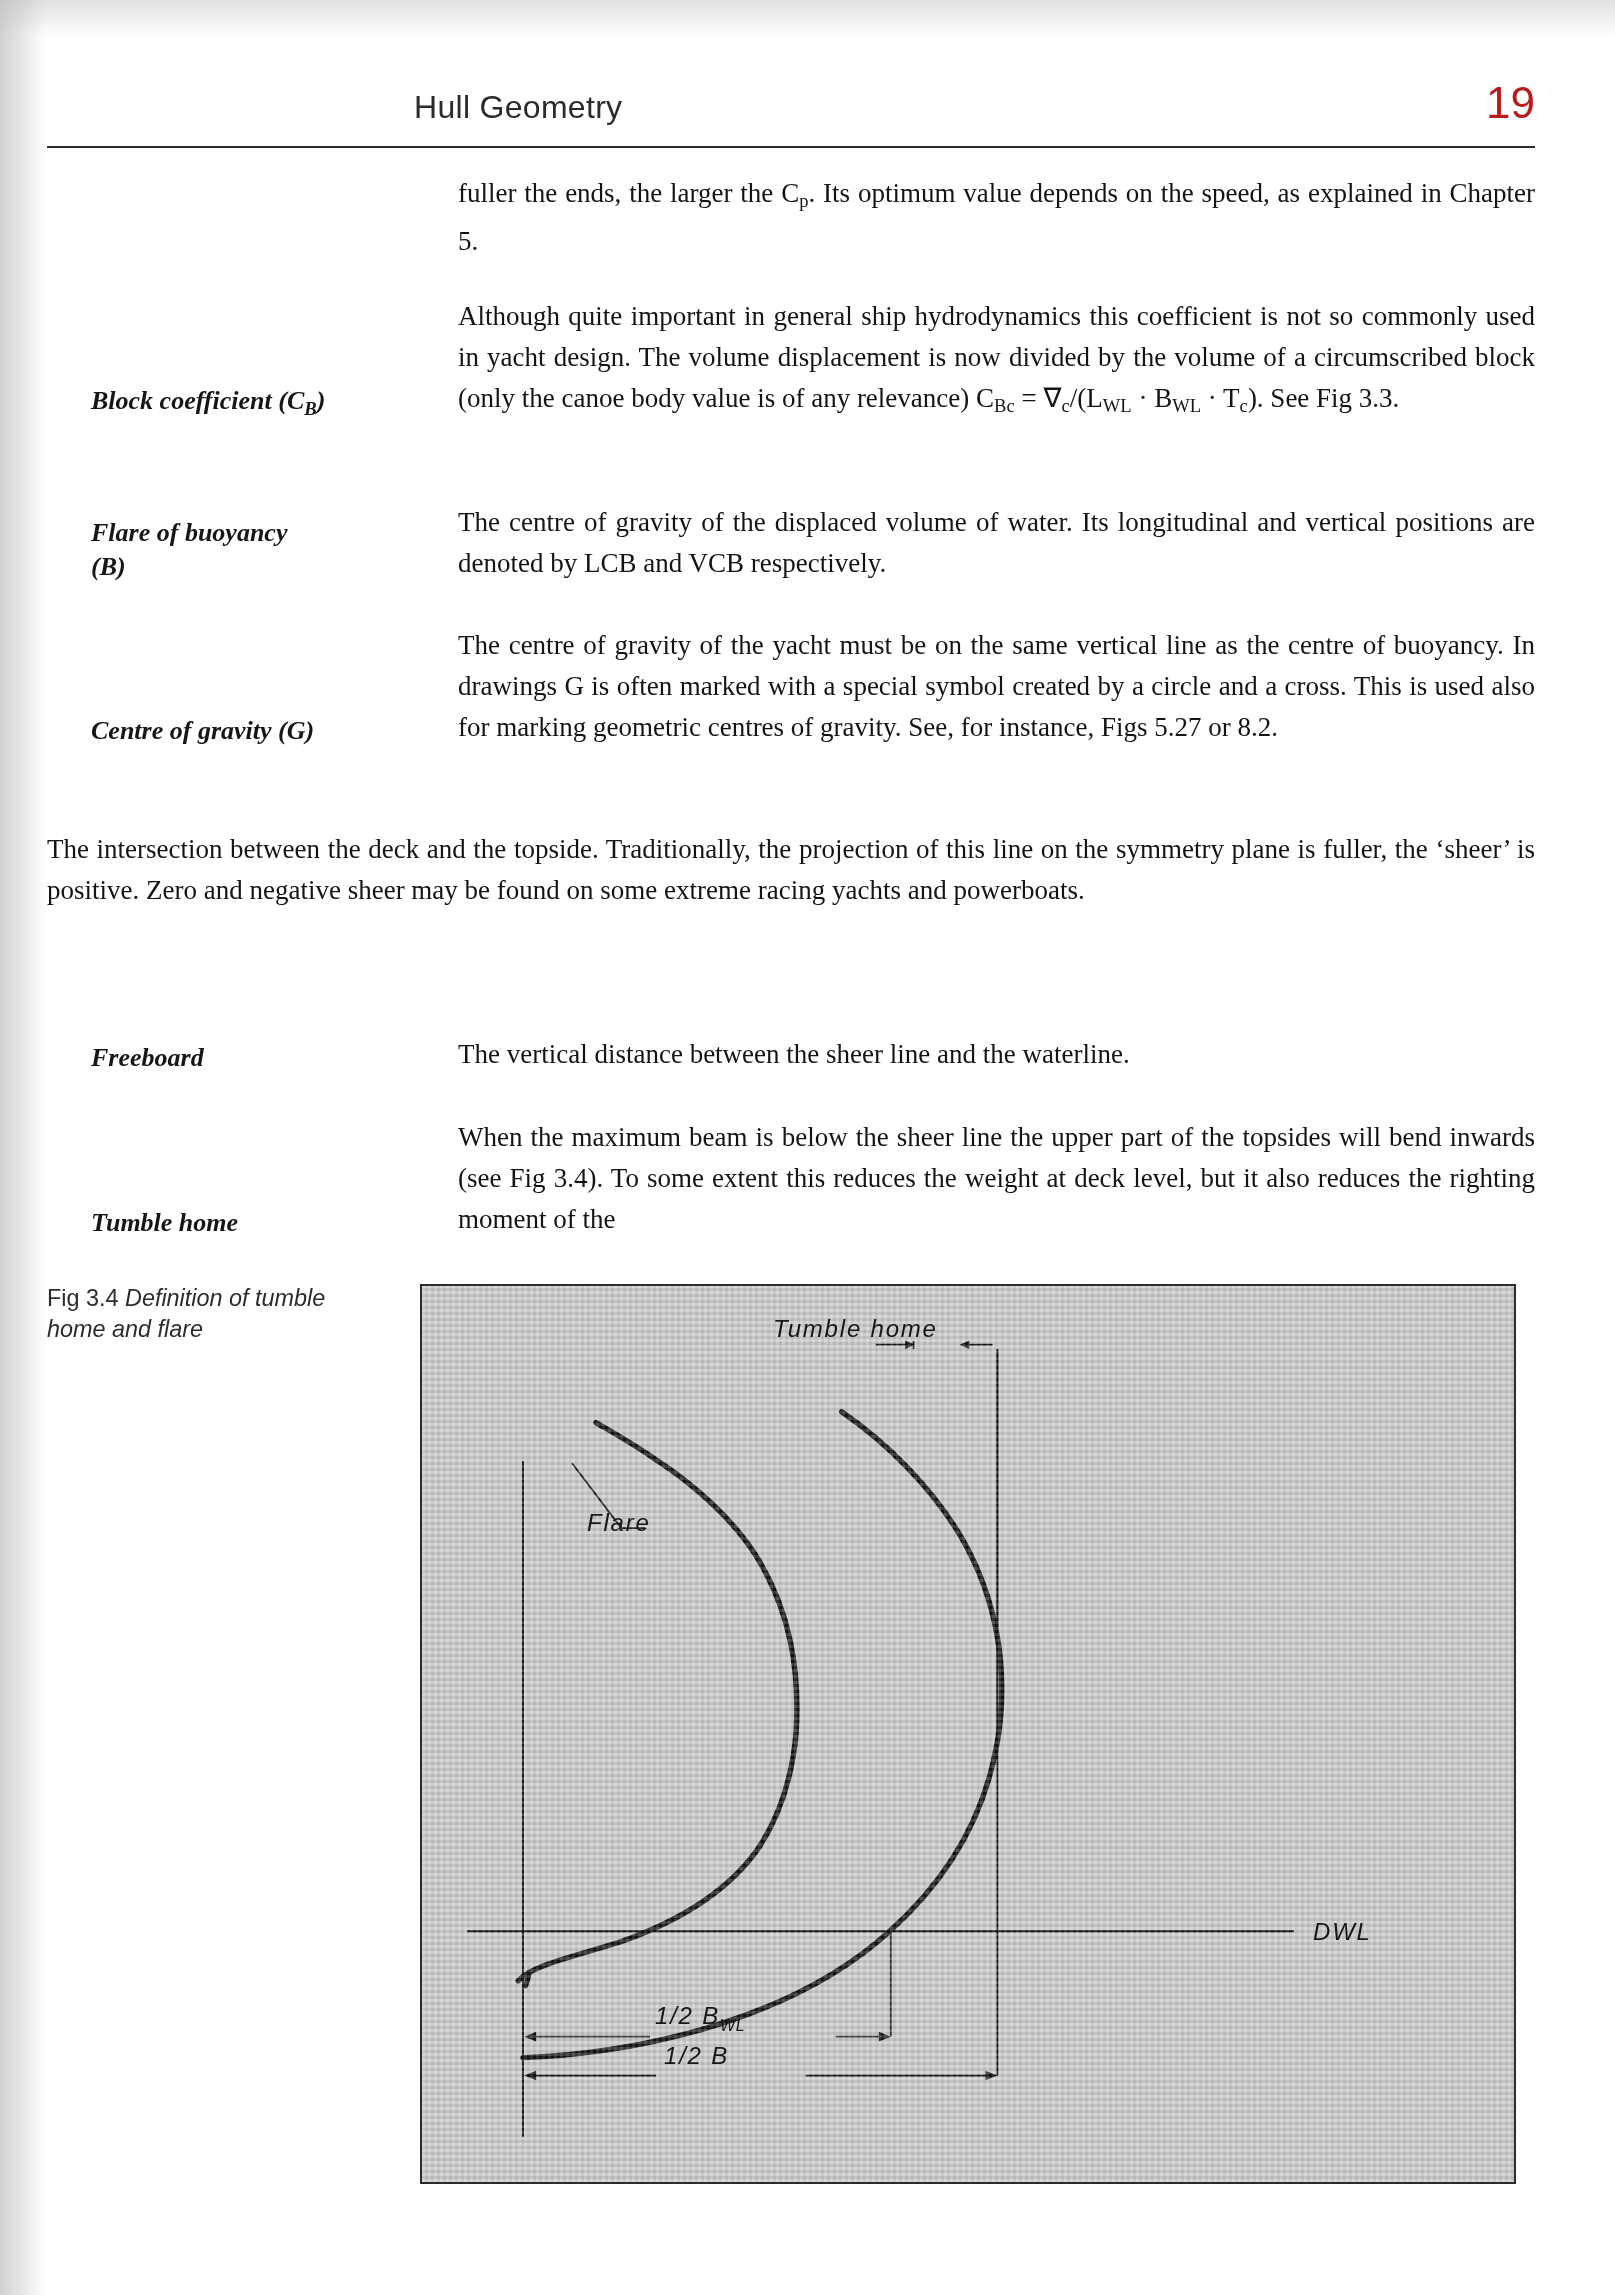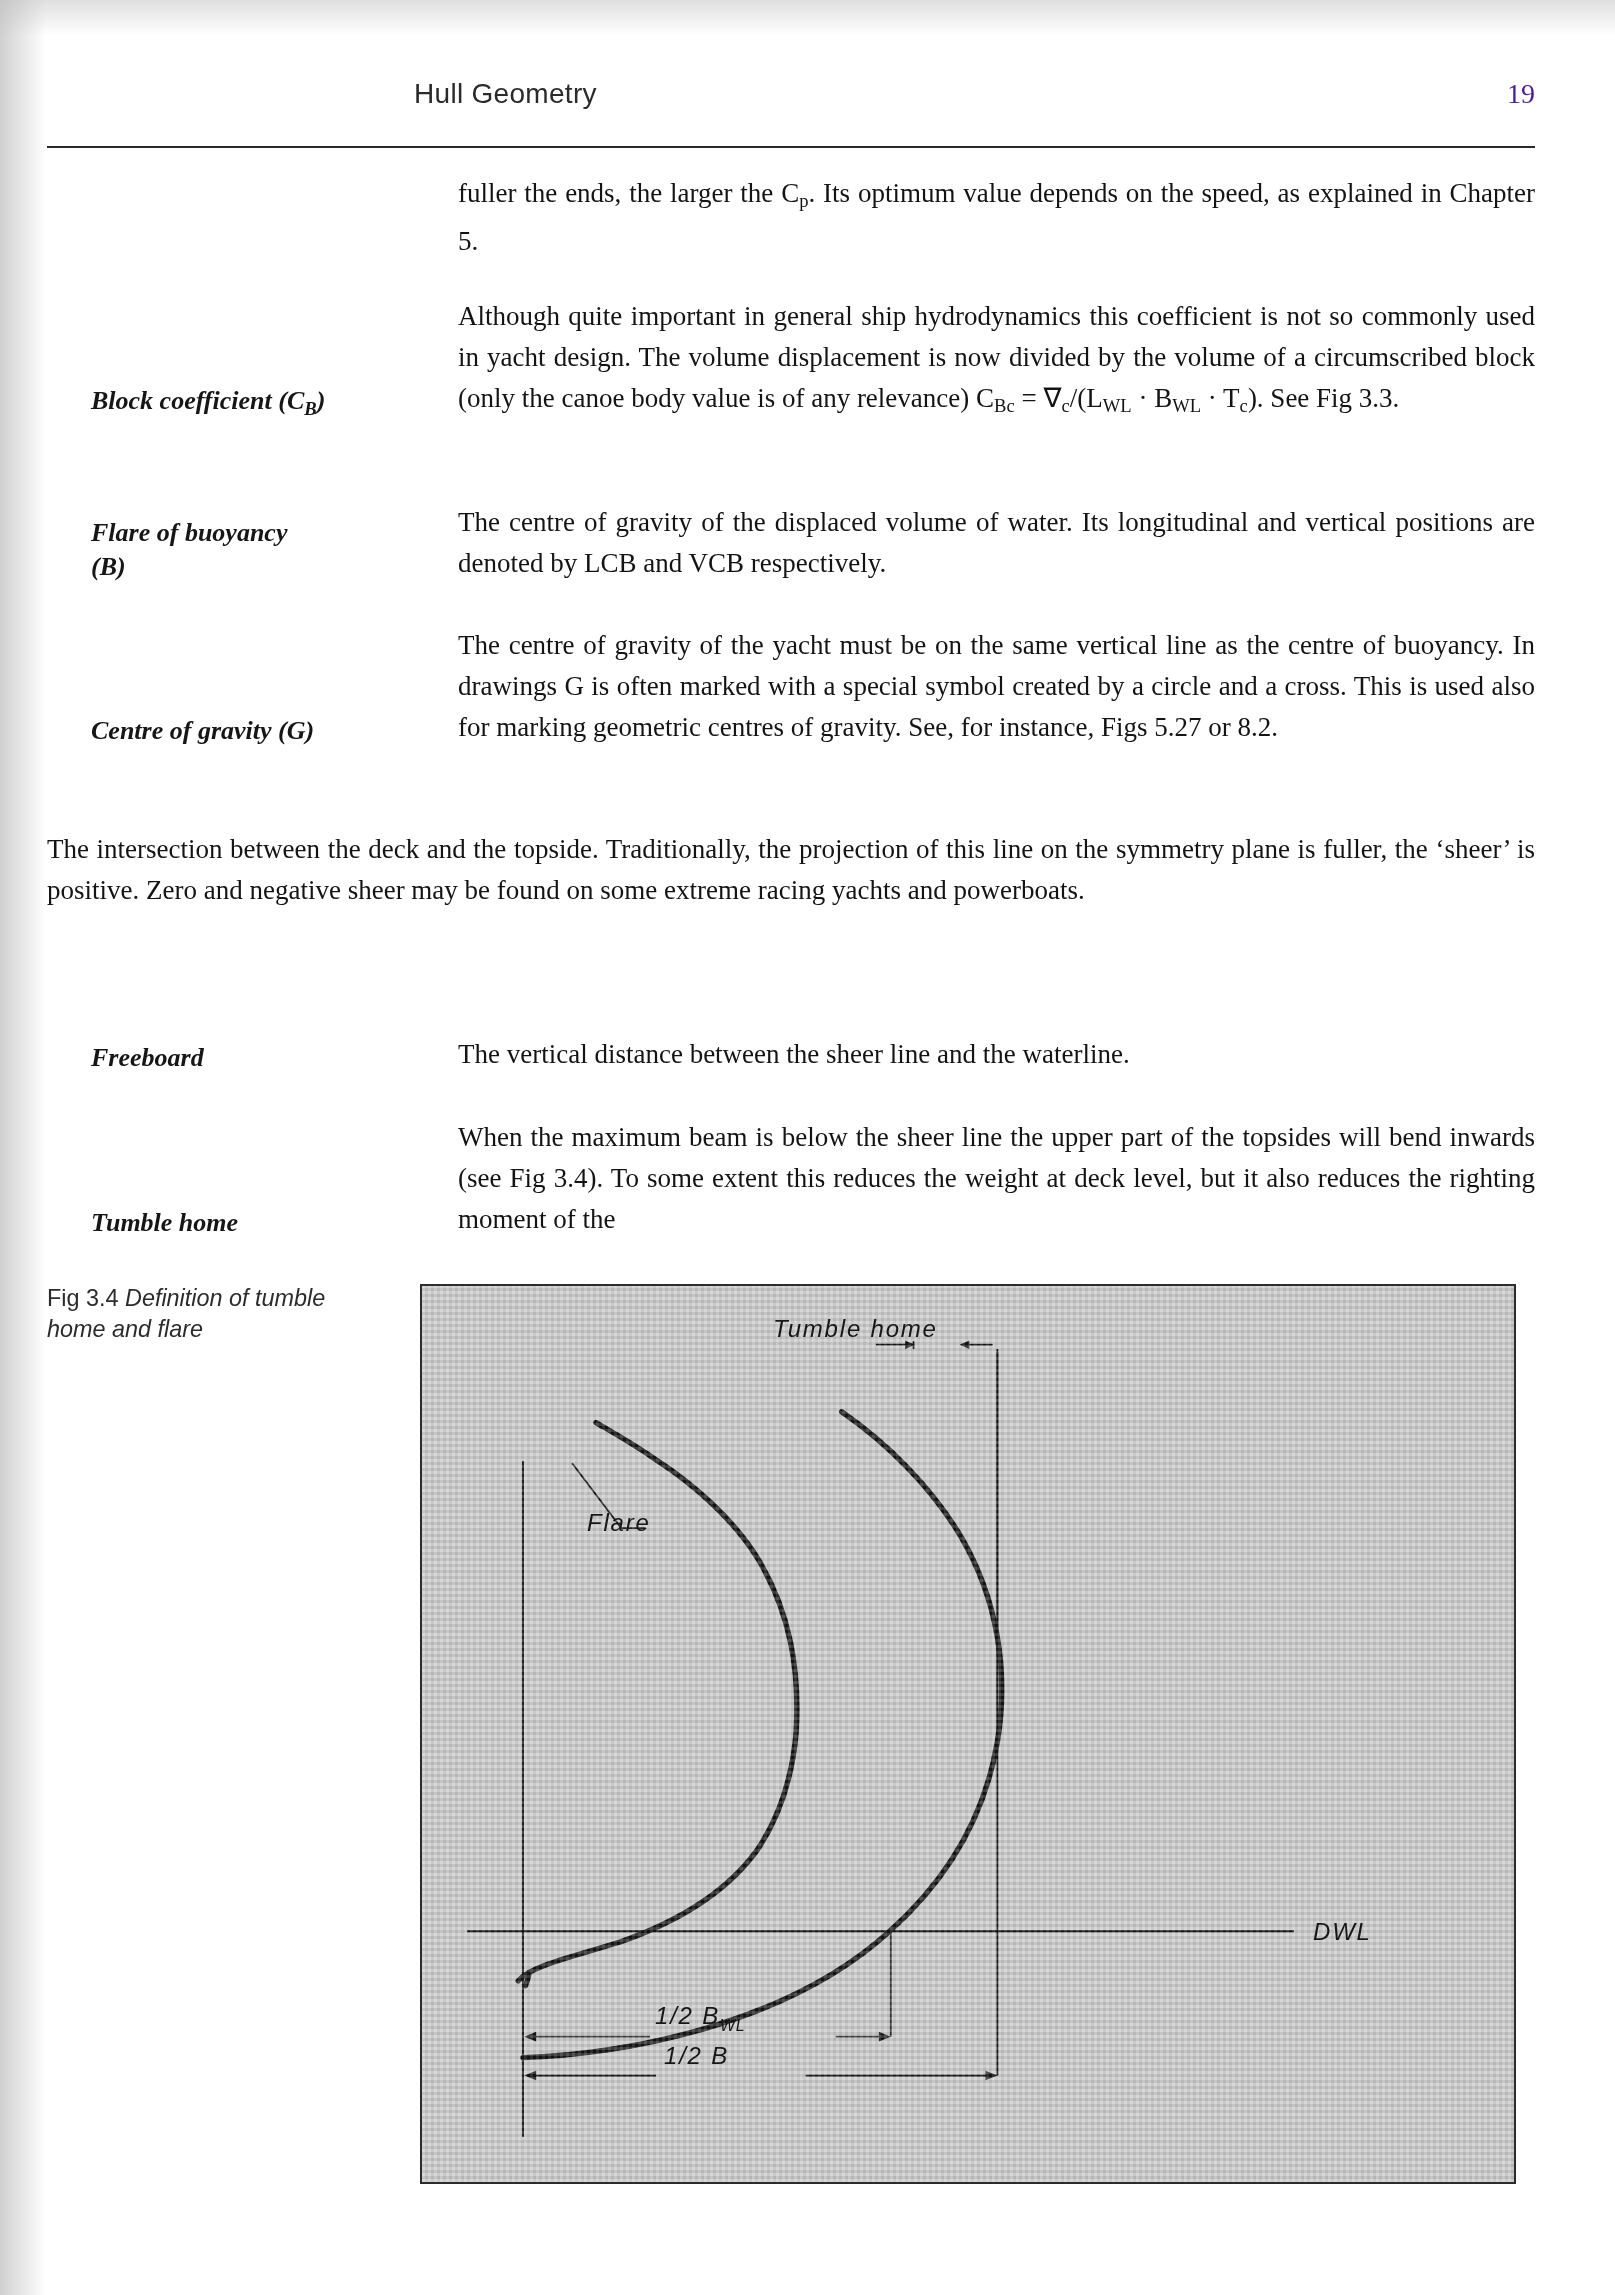--- a/index.html
+++ b/index.html
@@ -39,29 +39,29 @@
     position: absolute;
     left: 414px;
     top: 78px;
     width: 1121px;
     display: flex;
     justify-content: space-between;
     align-items: baseline;
   }
   .running-head .title {
     font-family: "Liberation Sans", sans-serif;
-    font-size: 28px;
+    font-size: 32px;
     font-weight: 400;
     letter-spacing: 0.3px;
     color: #2b2b2b;
   }
   .running-head .folio {
-    font-family: Liberation Serif, serif;
-    font-size: 28px;
-    color: #4c1d95;
+    font-family: Liberation Sans, sans-serif;
+    font-size: 44px;
+    color: #b91c1c;
   }
   .head-rule {
     position: absolute;
     left: 47px;
     top: 146px;
     width: 1488px;
     height: 1.8px;
     background: #2a2a2a;
   }
 

